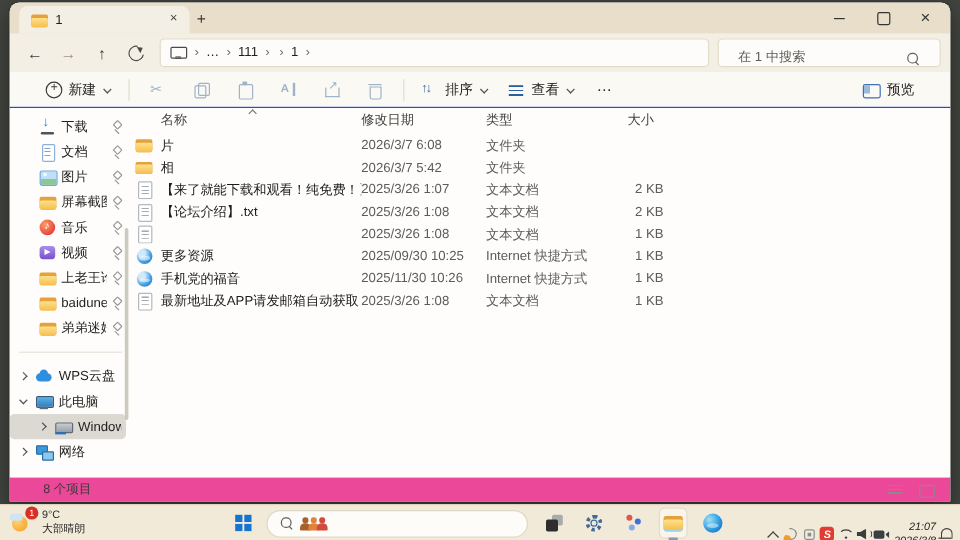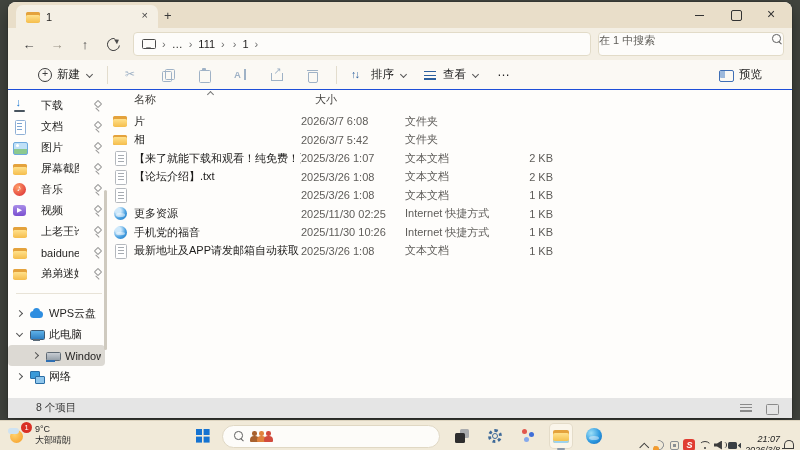--- a/index.html
+++ b/index.html
@@ -33,21 +33,21 @@
   .ico-refresh { width:26px; height:24px; border:none; background:transparent; position:relative; }
   .ico-refresh::before { content:""; position:absolute; left:7px; top:6px; width:11px; height:11px; border:1.4px solid #4a4a4a; border-radius:50%; border-right-color:transparent; transform:rotate(-35deg); }
   .ico-refresh::after { content:""; position:absolute; right:4px; top:5px; border:3px solid transparent; border-left:4.5px solid #4a4a4a; transform:rotate(-30deg); }
   .addressbar { flex:1; height:24px; background:#fdfcfa; border:1px solid #e2dbc8; border-radius:4px; margin:0 5px; display:flex; align-items:center; padding:0 7px; font-size:11px; color:#201f1e; overflow:hidden; white-space:nowrap; }
   .ico-monitor { width:15px; height:13px; position:relative; flex:none; margin-right:2px; }
   .ico-monitor::before { content:""; position:absolute; left:1px; top:1px; width:12px; height:8px; border:1.2px solid #4a4a4a; border-radius:1.5px; }
   .ico-monitor::after { content:""; position:absolute; left:4.5px; top:10px; width:5px; height:1.5px; background:#4a4a4a; box-shadow:0 -1.2px 0 -0.2px #4a4a4a; }
   .crumb { padding:1px 2px; flex:none; }
   .crumb-sep { color:#6b6b6b; padding:0 4px; flex:none; }
   .crumb-sep::before { content:"›"; }
-  .searchbar { width:186px; height:24px; background:#fdfcfa; border:1px solid #e2dbc8; border-radius:4px; display:flex; align-items:flex-start; padding:0 0; font-size:11px; color:#5f5d58; flex:none; }
+  .searchbar { width:186px; height:24px; background:#fdfcfa; border:1px solid #e2dbc8; border-radius:4px; display:flex; align-items:flex-end; padding:0 16px; font-size:11px; color:#5f5d58; flex:none; }
   .searchbar .ph { flex:1; }
   .mag { width:12px; height:12px; position:relative; flex:none; }
   .mag::before { content:""; position:absolute; left:1px; top:1px; width:6.5px; height:6.5px; border:1.3px solid #5f5f5f; border-radius:50%; }
   .mag::after { content:""; position:absolute; left:8.3px; top:8.3px; width:3.6px; height:1.3px; background:#5f5f5f; transform:rotate(45deg); transform-origin:0 0; }
 
   
   .toolbar { height:30px; background:#fbf9f4; border-bottom:1px solid #1d4ed8; display:flex; align-items:center; padding:0 24px; gap:4px; flex:none; font-size:11.5px; color:#242424; }
   .tb-btn { display:flex; align-items:center; gap:5px; border:none; background:transparent; font-size:11.5px; color:#242424; padding:4px 6px; border-radius:4px; }
   .ico-new { width:14px; height:14px; border:1.2px solid #3d3d3d; border-radius:50%; position:relative; }
   .ico-new::before { content:"+"; position:absolute; left:3.1px; top:-1.2px; font-size:10.5px; color:#3d3d3d; }
@@ -73,21 +73,21 @@
   .ico-view::before { content:""; position:absolute; left:1px; top:3px; width:12px; height:9px; background:repeating-linear-gradient(180deg,#2b5f9e 0 1.4px,transparent 1.4px 3.6px); }
   .tb-more { font-size:13px; letter-spacing:1px; color:#242424; border:none; background:transparent; padding:0 8px 6px; }
   .tb-right { margin-left:auto; display:flex; align-items:center; }
   .ico-preview { width:16px; height:15px; position:relative; }
   .ico-preview::before { content:""; position:absolute; left:1px; top:2.5px; width:13px; height:10px; border:1.2px solid #3f6fb5; border-radius:2px; }
   .ico-preview::after { content:""; position:absolute; left:2.2px; top:3.7px; width:5px; height:7.6px; background:#9db9dc; border-radius:1px 0 0 1px; }
 
   
   .main { flex:1; display:flex; background:#fefdfb; overflow:hidden; }
   .sidebar { width:100px; flex:none; position:relative; padding-top:5px; font-size:11px; color:#201f1e; }
-  .side-item { height:21px; display:flex; align-items:center; gap:14px; padding:0 5px 0 4px; border-radius:4px; }
+  .side-item { height:21px; display:flex; align-items:center; gap:4px; padding:0 5px 0 24px; border-radius:4px; }
   .side-item .lbl, .tree-item .lbl { white-space:nowrap; overflow:hidden; flex:1; }
   .pin { width:10px; height:11px; position:relative; flex:none; opacity:.6; }
   .pin::before { content:""; position:absolute; right:2px; top:1px; width:4px; height:4px; border:1.2px solid #555; border-radius:1px; transform:rotate(45deg); }
   .pin::after { content:""; position:absolute; left:1.5px; bottom:1px; width:4.5px; height:1.1px; background:#555; transform:rotate(45deg); }
   .side-divider { height:1px; background:#e8e3d7; margin:9px 6px 9px 8px; }
   .tree-item { height:21px; display:flex; align-items:center; gap:5px; padding:0 4px 0 7px; border-radius:4px; margin-right:3px; }
   .tree-item[data-indent="true"] { padding-left:23px; }
   .tree-item[data-state="selected"] { background:#dcd9d3; }
   .chev-slot { width:9px; height:9px; position:relative; flex:none; }
   [data-chev="right"] .chev-slot::before { content:""; position:absolute; left:1.5px; top:2px; width:4px; height:4px; border-right:1.1px solid #555; border-bottom:1.1px solid #555; transform:rotate(-45deg); }
@@ -132,21 +132,21 @@
   .h-type, .c-type { width:104px; }
   .h-size { width:52px; text-align:left; padding-left:14px; }
   .c-size { width:52px; text-align:right; padding-right:8px; }
   .frow { display:flex; align-items:center; height:18.5px; border-radius:3px; }
   .cell-name { width:189px; display:flex; align-items:center; gap:6px; overflow:hidden; }
   .cell-name .fname { white-space:nowrap; overflow:hidden; color:#1d1c1b; }
   .c-date, .c-type { color:#5e5c59; white-space:nowrap; }
   .c-size { color:#5e5c59; }
 
   
-  .statusbar { height:20px; flex:none; display:flex; align-items:center; font-size:10.5px; color:#3a3a3a; padding-left:28px; background:#e5e5e5; }
+  .statusbar { height:20px; flex:none; display:flex; align-items:center; font-size:10.5px; color:#3a3a3a; padding-left:28px; background:#ec4899; }
   .sb-right { margin-left:auto; display:flex; gap:12px; padding-right:14px; }
   .ico-sb1 { width:13px; height:12px; position:relative; }
   .ico-sb1::before { content:""; position:absolute; left:0; top:2px; width:12px; height:8px; background:repeating-linear-gradient(180deg,#8a8a8a 0 1.2px,transparent 1.2px 3.2px); }
   .ico-sb2 { width:13px; height:12px; position:relative; }
   .ico-sb2::before { content:""; position:absolute; left:0.5px; top:1.5px; width:11px; height:9px; border:1.1px solid #8a8a8a; border-radius:1.5px; }
 
   
   .taskbar { position:absolute; left:0; bottom:0; width:800px; height:30px; background:#f1ead9; border-top:1px solid #ddd4c0; }
   .weather { position:absolute; left:8px; top:3px; display:flex; align-items:center; gap:5px; }
   .w-icon { width:22px; height:22px; position:relative; }
@@ -380,20 +380,22 @@
           <span class="lbl">网络</span>
         </div>
 
       <div class="side-scroll"></div>
     </div>
 
     <div class="content">
       <div class="colheaders">
         <span class="h-name">名称</span>
         <span class="sort-up"></span>
+        <span class="h-date">修改日期</span>
+        <span class="h-type">类型</span>
         <span class="h-size">大小</span>
       </div>
 
         <div class="frow">
           <span class="cell-name">
             <span class="file-icon" data-icon="folder"></span>
             <span class="fname">片</span>
           </span>
           <span class="c-date">2026/3/7 6:08</span>
           <span class="c-type">文件夹</span>
@@ -437,21 +439,21 @@
           <span class="c-date">2025/3/26 1:08</span>
           <span class="c-type">文本文档</span>
           <span class="c-size">1 KB</span>
         </div>
 
         <div class="frow">
           <span class="cell-name">
             <span class="file-icon" data-icon="internet"></span>
             <span class="fname">更多资源</span>
           </span>
-          <span class="c-date">2025/11/30 02:25</span>
+          <span class="c-date">2025/09/30 10:25</span>
           <span class="c-type">Internet 快捷方式</span>
           <span class="c-size">1 KB</span>
         </div>
 
         <div class="frow">
           <span class="cell-name">
             <span class="file-icon" data-icon="internet"></span>
             <span class="fname">手机党的福音</span>
           </span>
           <span class="c-date">2025/11/30 10:26</span>

